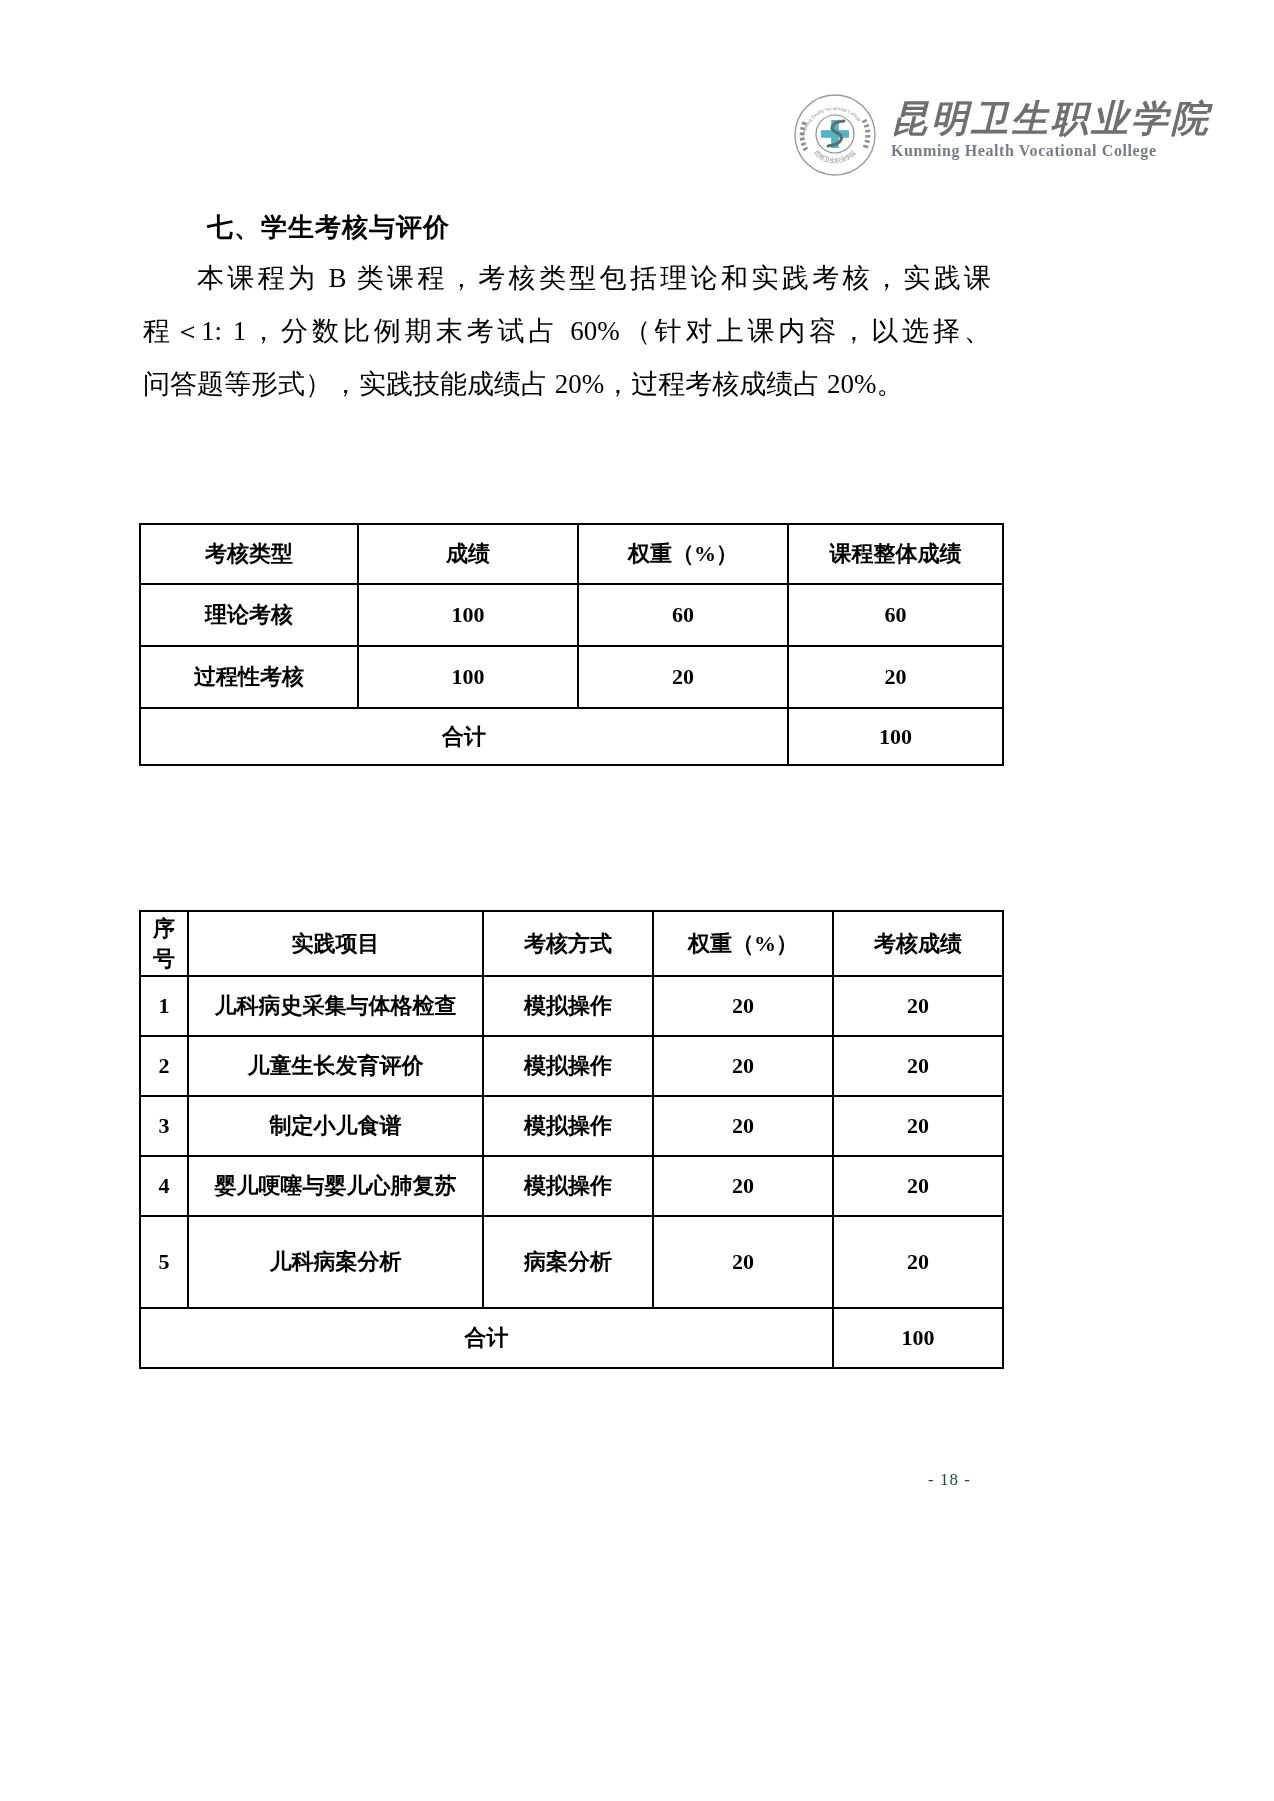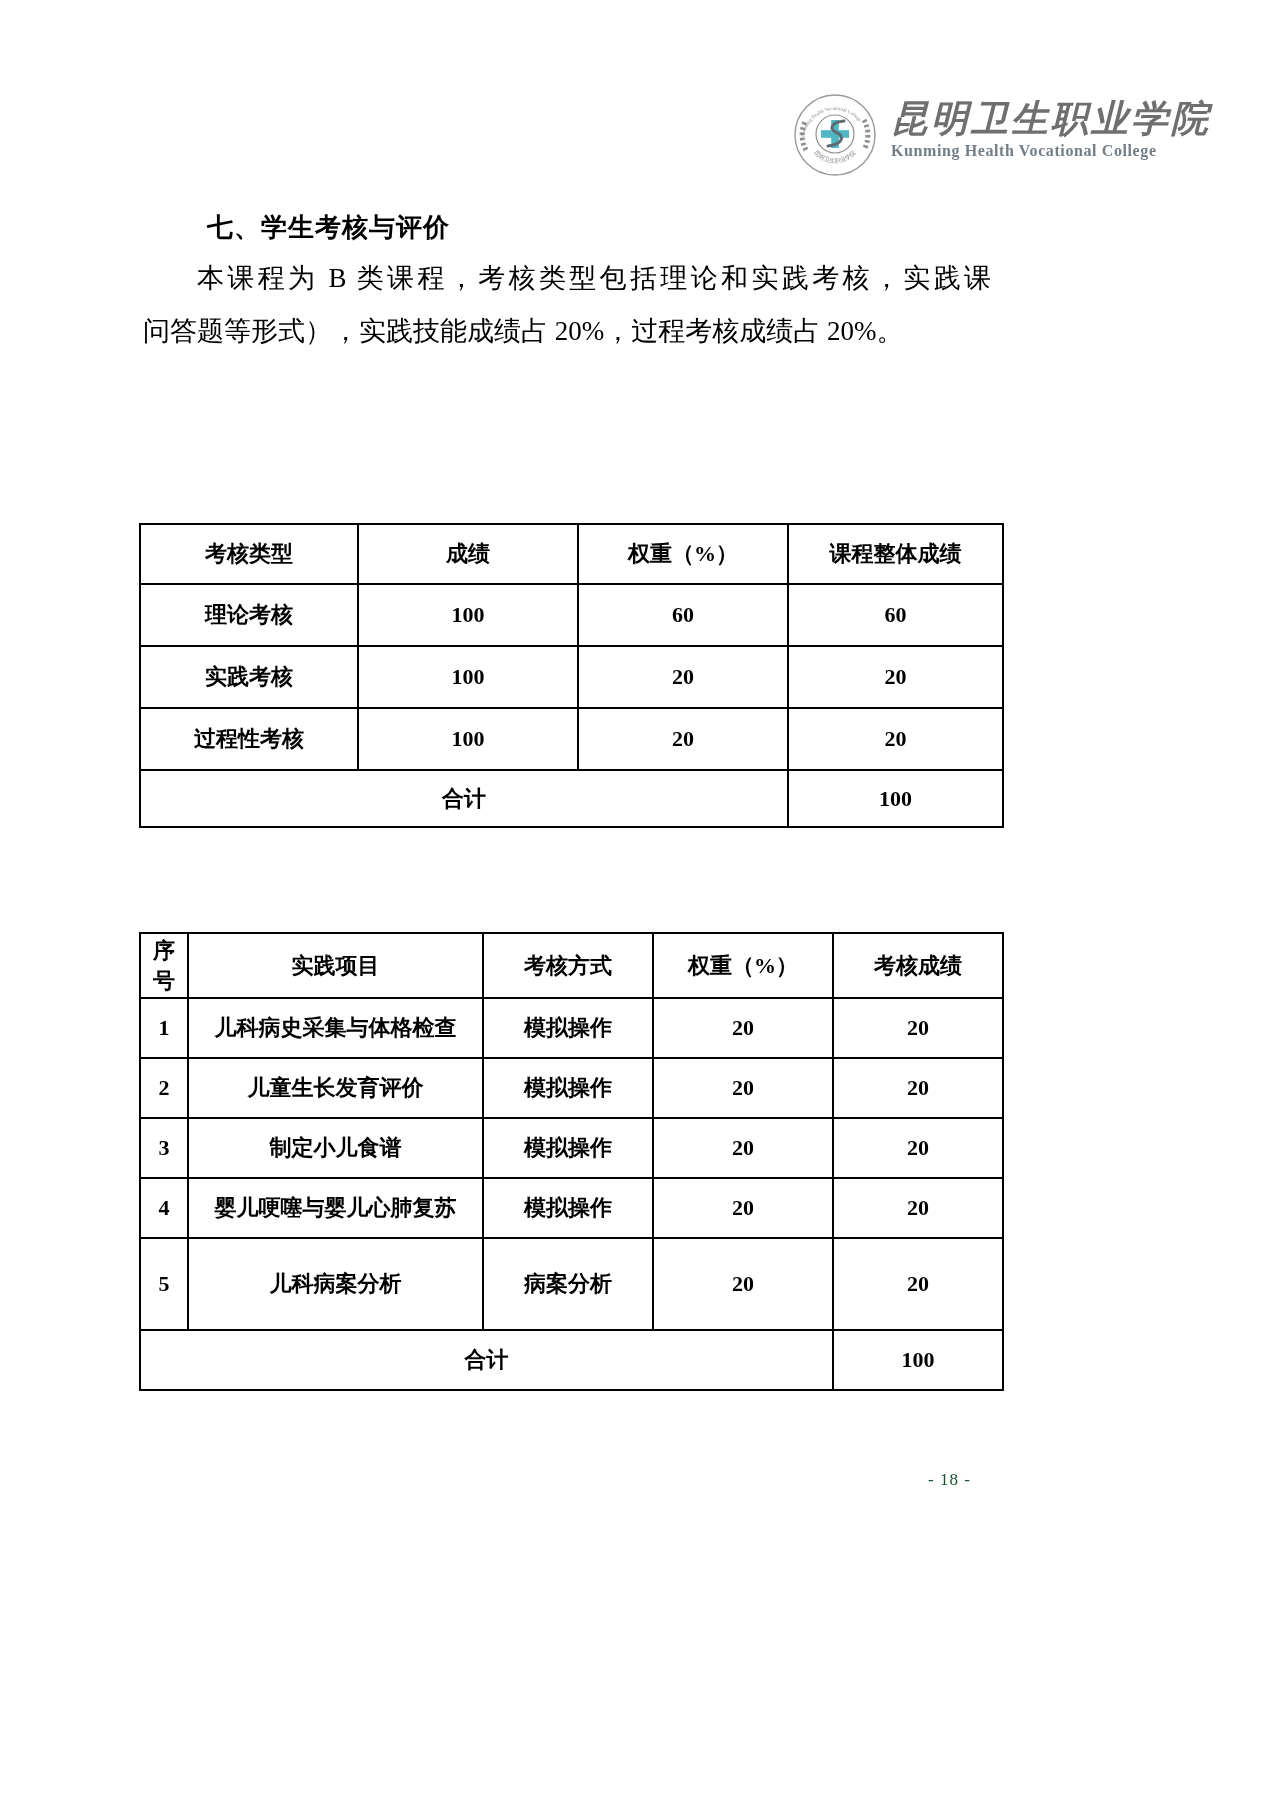--- a/index.html
+++ b/index.html
@@ -57,21 +57,21 @@
   #title-table1{top:476px;}
   #title-table2{top:846px;}
 
   table.doc-table{
     position:absolute;left:127px;width:863px;
     border-collapse:collapse;table-layout:fixed;
     font-size:22px;
     margin-left:12px;
   }
   #table1{top:523px;}
-  #table2{top:932px;}
+  #table2{top:910px;}
   .doc-table th,.doc-table td{
     border:2px solid #000;
     text-align:center;vertical-align:middle;
     padding:0 4px;
     overflow:hidden;
     font-weight:bold;
   }
   .doc-table th{font-weight:bold;}
   #table1 thead tr{height:60px;}
   #table1 tbody tr{height:62px;}
@@ -118,20 +118,21 @@
     <div class="logo-text">
       <div class="logo-zh">昆明卫生职业学院</div>
       <div class="logo-en">Kunming Health Vocational College</div>
     </div>
   </div>
 
   <h1 class="section-heading">七、学生考核与评价</h1>
 
   <div class="paragraph">
     <div class="para-line first justify-last">本课程为 B 类课程，考核类型包括理论和实践考核，实践课</div>
+    <div class="para-line justify-last">程＜1: 1，分数比例期末考试占 60%（针对上课内容，以选择、</div>
     <div class="para-line">问答题等形式），实践技能成绩占 20%，过程考核成绩占 20%。</div>
   </div>
 
   <table class="doc-table" id="table1">
     <colgroup>
       <col style="width:218px">
         <col style="width:220px">
         <col style="width:210px">
         <col style="width:215px">
     </colgroup>
@@ -142,26 +143,20 @@
           <th>权重（%）</th>
           <th>课程整体成绩</th>
         </tr>
     </thead>
     <tbody>
         <tr>
           <td>理论考核</td>
           <td>100</td>
           <td>60</td>
           <td>60</td>
-        </tr>
-        <tr>
-          <td>实践考核</td>
-          <td>100</td>
-          <td>20</td>
-          <td>20</td>
         </tr>
         <tr>
           <td>过程性考核</td>
           <td>100</td>
           <td>20</td>
           <td>20</td>
         </tr>
       </tbody>
     <tfoot>
       <tr>

